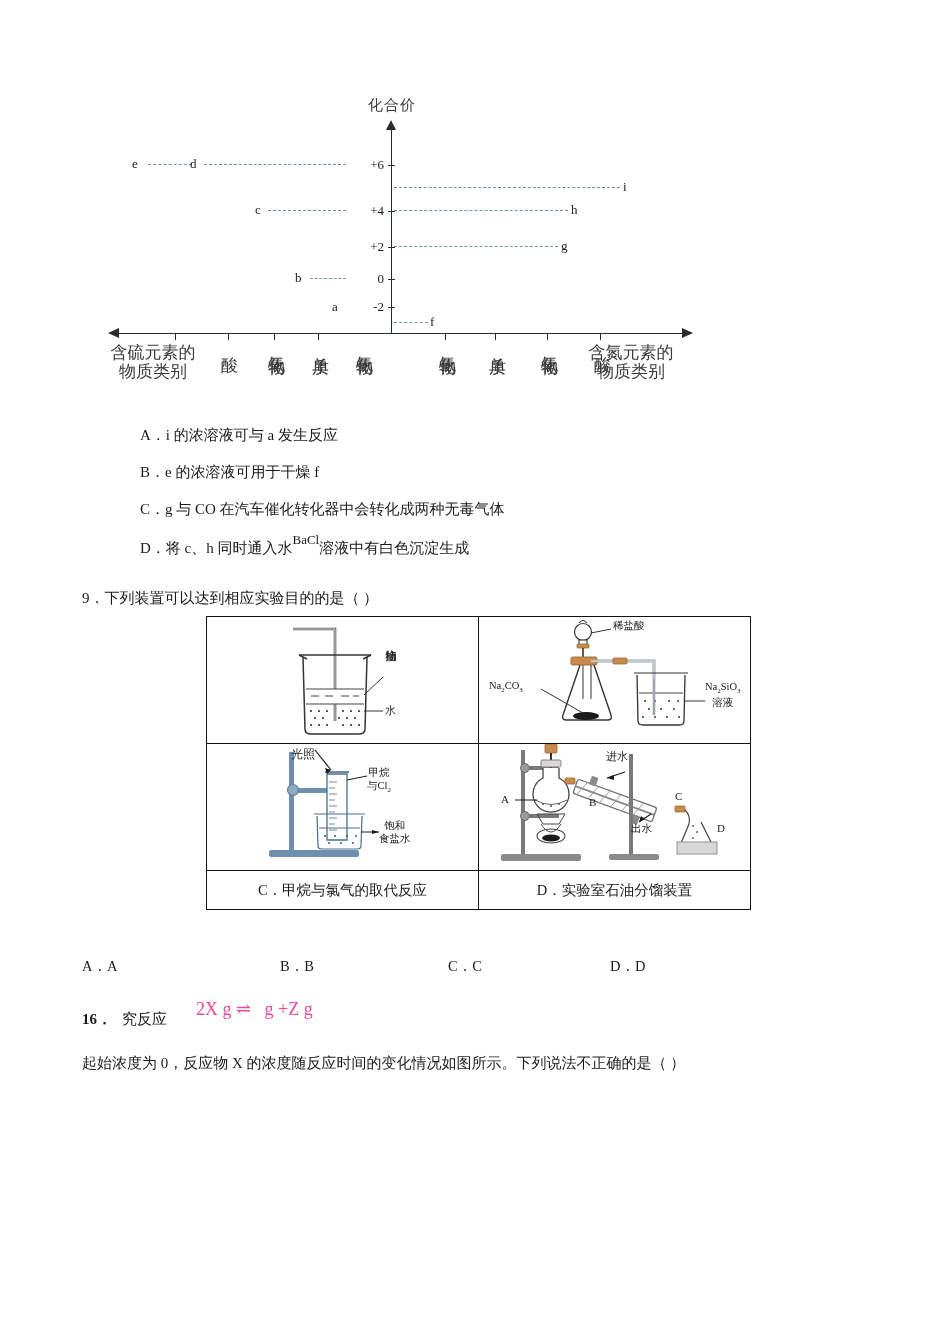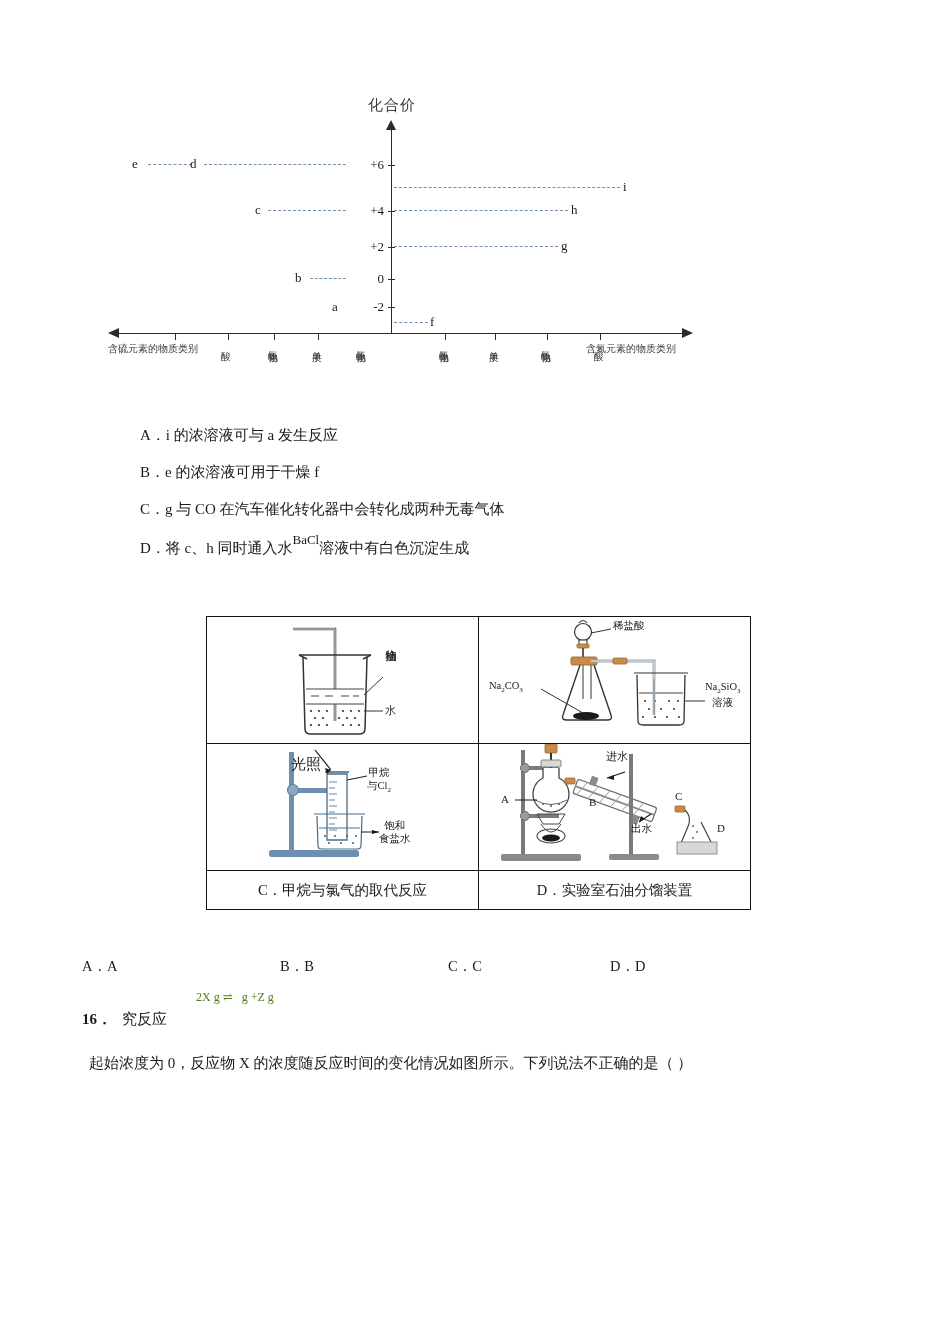--- a/index.html
+++ b/index.html
@@ -109,21 +109,21 @@
   }
   .pt-label {
     position: absolute;
     font-size: 13px;
     color: #1a1a1a;
     white-space: nowrap;
   }
   .xcat {
     position: absolute;
     top: 247px;
-    font-size: 10px;
+    font-size: 17px;
     color: #3a3a3a;
     line-height: 1.12;
     text-align: center;
     white-space: nowrap;
   }
   .xcat.vertical {
     writing-mode: vertical-rl;
     text-orientation: upright;
     letter-spacing: 1px;
   }
@@ -193,23 +193,24 @@
   .ansrow {
     position: absolute;
     font-size: 14.5px;
     color: #1a1a1a;
     white-space: nowrap;
   }
 
   
   .eqfrag {
     position: absolute;
-    font-size: 12px;
-    color: #4d7c0f;
+    font-size: 18px;
+    color: #ec4899;
     white-space: pre;
+    margin-top: 8px;
   }
 </style>
 </head>
 <body>
 
 <div class="page">
 
   <div class="chart-wrap">
 
     <div class="chart-title">化合价</div>
@@ -282,20 +283,21 @@
     <div class="xcat two-line" style="left:486px;">含氮元素的物质类别</div>
   </div>
 
   <div class="opt" style="left:140px; top:424px;">A．i 的浓溶液可与 a 发生反应</div>
   <div class="opt" style="left:140px; top:461px;">B．e 的浓溶液可用于干燥 f</div>
   <div class="opt" style="left:140px; top:537px;">
     <span>D．将 c、h 同时通入水</span><span class="inline-sup">BaCl</span><span>溶液中有白色沉淀生成</span>
   </div>
   <div class="opt" style="left:140px; top:498px;">C．g 与 CO 在汽车催化转化器中会转化成两种无毒气体</div>
 
+  <div class="qline" style="left:82px; top:587px;">9．下列装置可以达到相应实验目的的是（         ）</div>
 
   <table class="app-table">
     <tbody>
         <tr>
 
       <td class="fig-cell">
         <div class="figbox">
           <svg width="272" height="126" viewBox="0 0 272 126">
 
             <path d="M86 12 H128 V104" fill="none" stroke="#555" stroke-width="2.6"></path>
@@ -439,21 +441,21 @@
                   <circle cx="146" cy="99" r="1"></circle>
             </g>
 
             <path d="M108 6 L124 26" stroke="#1a1a1a" stroke-width="1.2"></path>
             <path d="M124 26 l-6 -2 l2 6 z" fill="#1a1a1a"></path>
 
             <line x1="140" y1="36" x2="160" y2="32" stroke="#1a1a1a" stroke-width="1"></line>
             <line x1="154" y1="88" x2="172" y2="88" stroke="#1a1a1a" stroke-width="1"></line>
             <path d="M172 88 l-7 -2 l0 4 z" fill="#1a1a1a"></path>
           </svg>
-          <div class="lbl" style="left:84px; top:12px; font-size:15px;">光照</div>
+          <div class="lbl" style="left:84px; top:4px; font-size:12px;">光照</div>
           <div class="lbl" style="left:160px; top:22px; font-size:10.5px; line-height:1.25;">甲烷<br>与Cl<span class="sub">2</span></div>
           <div class="lbl" style="left:172px; top:75px; font-size:10.5px; line-height:1.25;">饱和<br>食盐水</div>
         </div>
       </td>
 
       <td class="fig-cell">
         <div class="figbox">
           <svg width="272" height="126" viewBox="0 0 272 126">
 
             <rect x="42" y="6" width="4" height="104" fill="#7a7a7a"></rect>
@@ -536,15 +538,15 @@
     </table>
 
   <div class="ansrow" style="left:82px; top:957px;">A．A</div>
   <div class="ansrow" style="left:280px; top:957px;">B．B</div>
   <div class="ansrow" style="left:448px; top:957px;">C．C</div>
   <div class="ansrow" style="left:610px; top:957px;">D．D</div>
 
   <div class="qline qnum-bold" style="left:82px; top:1008px;">16．</div>
   <div class="qline" style="left:122px; top:1008px;">究反应</div>
   <div class="eqfrag" style="left:196px; top:990px;">2X g ⇌   g +Z g</div>
-  <div class="qline" style="left:82px; top:1052px;margin-left:7px;">起始浓度为 0，反应物 X 的浓度随反应时间的变化情况如图所示。下列说法不正确的是（         ）</div>
+  <div class="qline" style="left:82px; top:1052px;">起始浓度为 0，反应物 X 的浓度随反应时间的变化情况如图所示。下列说法不正确的是（         ）</div>
 
 </div>
 
 </body></html>

